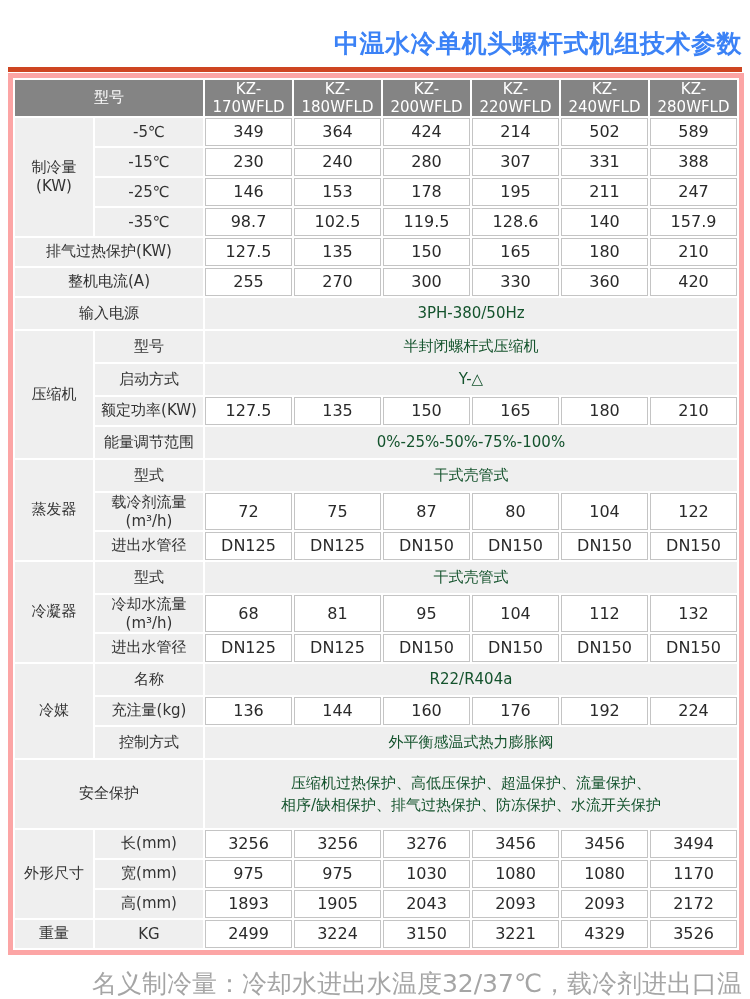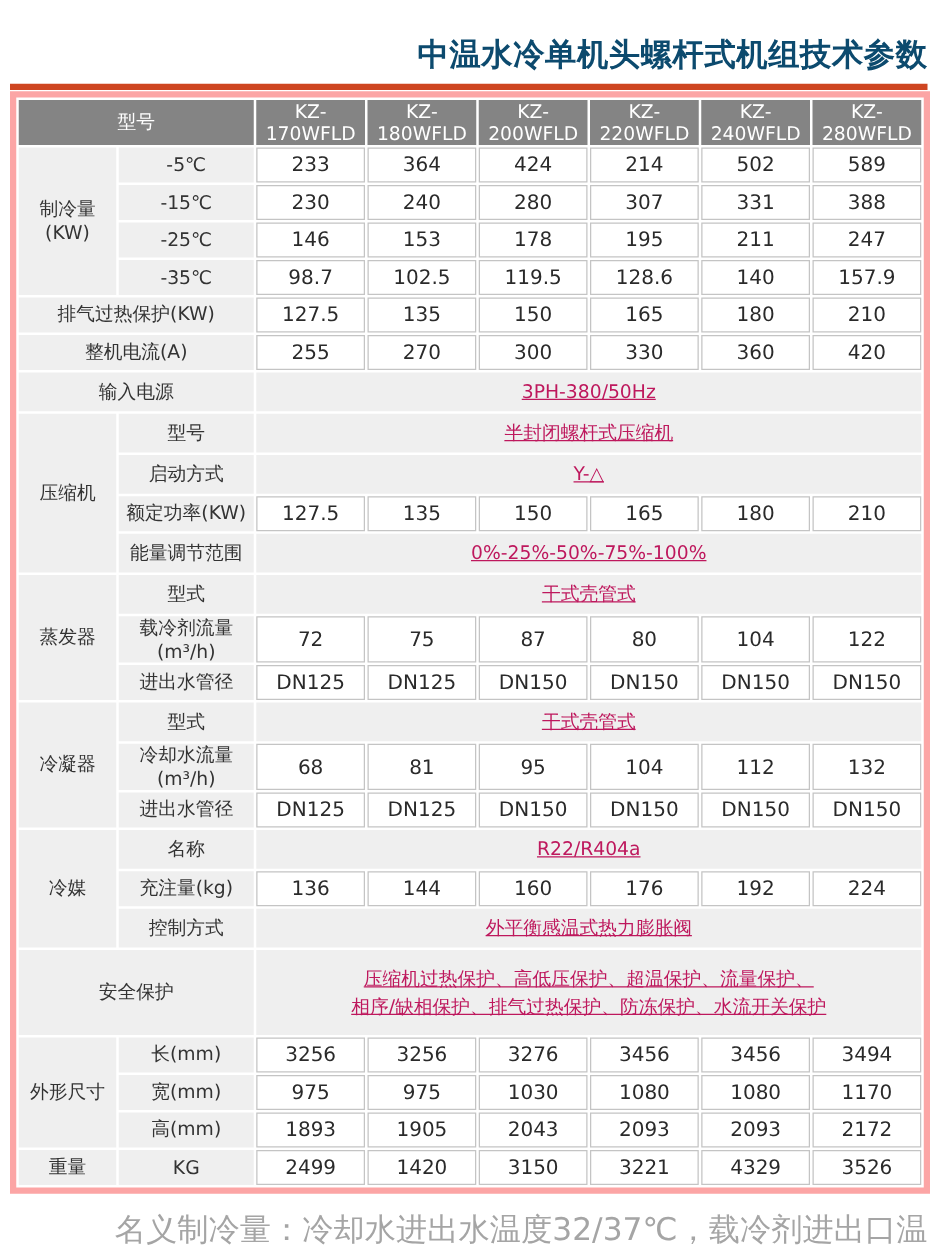--- a/index.html
+++ b/index.html
@@ -15,21 +15,21 @@
     overflow: hidden;
     background: #ffffff;
   }
   
   .title {
     margin: 28px 8px 6px 8px;
     text-align: right;
     font-size: 25px;
     line-height: 1.3;
     font-weight: 600;
-    color: #0c4a6e;
+    color: #3b82f6;
     letter-spacing: 0.5px;
   }
   
   .accent-bar {
     margin: 0 8px 1px 8px;
     height: 5px;
     background: #ce4521;
   }
   
   table.spec {
@@ -64,23 +64,22 @@
     font-size: 15px;
     font-weight: 500;
   }
   td.grp, td.lbl, td.lbl2 {
     background: #efefef;
     color: #333333;
     font-size: 15px;
   }
   td.mrg {
     background: #efefef;
-    color: #be185d;
+    color: #14532d;
     font-size: 15px;
-    text-decoration: underline;
   }
   td.val {
     background: #ffffff;
     border: 1px solid #c4c4c4;
     color: #2a2a2a;
     font-size: 16px;
   }
   td.safety { line-height: 22px; font-size: 15px; margin-left: 40px; }
   
   .footer-note {
@@ -120,21 +119,21 @@
         <th class="model">KZ-220WFLD</th>
         <th class="model">KZ-240WFLD</th>
         <th class="model">KZ-280WFLD</th>
       </tr>
     </thead>
     <tbody>
 
       <tr class="r-num">
         <td rowspan="4" class="grp">制冷量(KW)</td>
         <td class="lbl">-5℃</td>
-      <td class="val">233</td>
+      <td class="val">349</td>
           <td class="val">364</td>
           <td class="val">424</td>
           <td class="val">214</td>
           <td class="val">502</td>
           <td class="val">589</td>
         </tr>
       <tr class="r-num">
         <td class="lbl">-15℃</td>
       <td class="val">230</td>
           <td class="val">240</td>
@@ -310,21 +309,21 @@
           <td class="val">2043</td>
           <td class="val">2093</td>
           <td class="val">2093</td>
           <td class="val">2172</td>
         </tr>
 
       <tr class="r-num">
         <td class="grp">重量</td>
         <td class="lbl">KG</td>
       <td class="val">2499</td>
-          <td class="val">1420</td>
+          <td class="val">3224</td>
           <td class="val">3150</td>
           <td class="val">3221</td>
           <td class="val">4329</td>
           <td class="val">3526</td>
         </tr>
     </tbody>
   </table>
 
   <div class="footer-note">
     <div>名义制冷量：冷却水进出水温度32/37℃，载冷剂进出口温度-0/-5℃</div>

